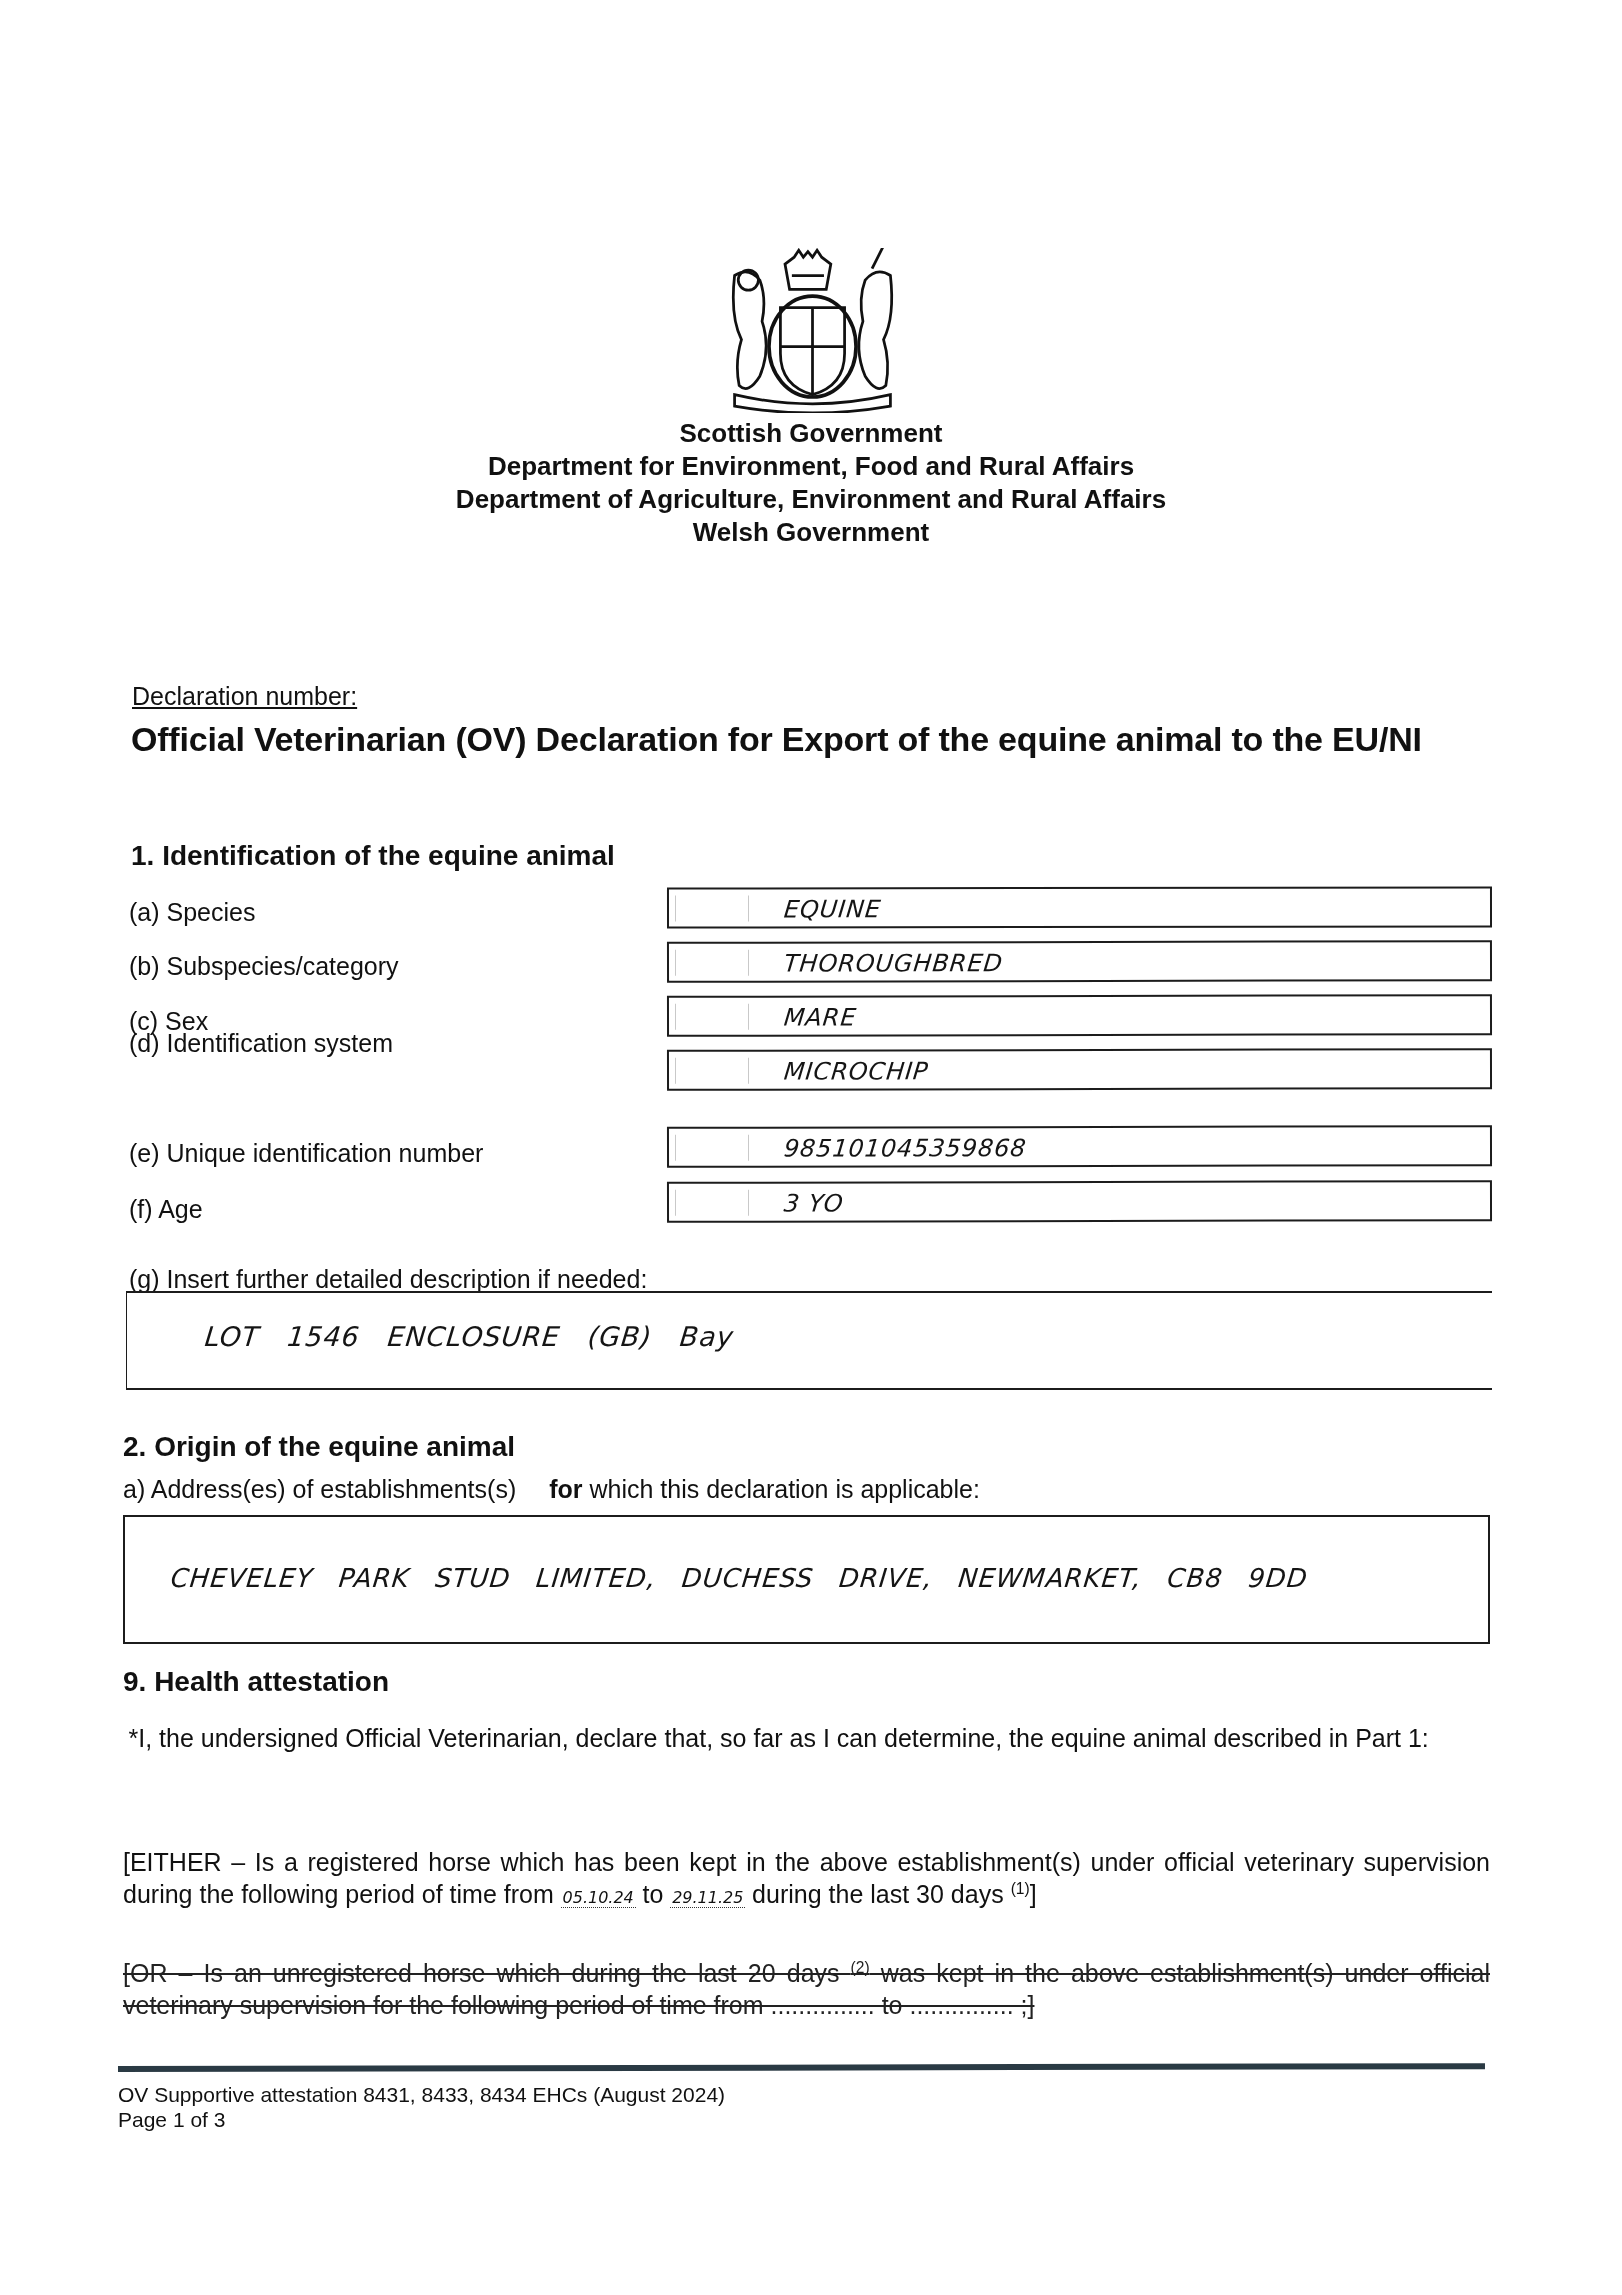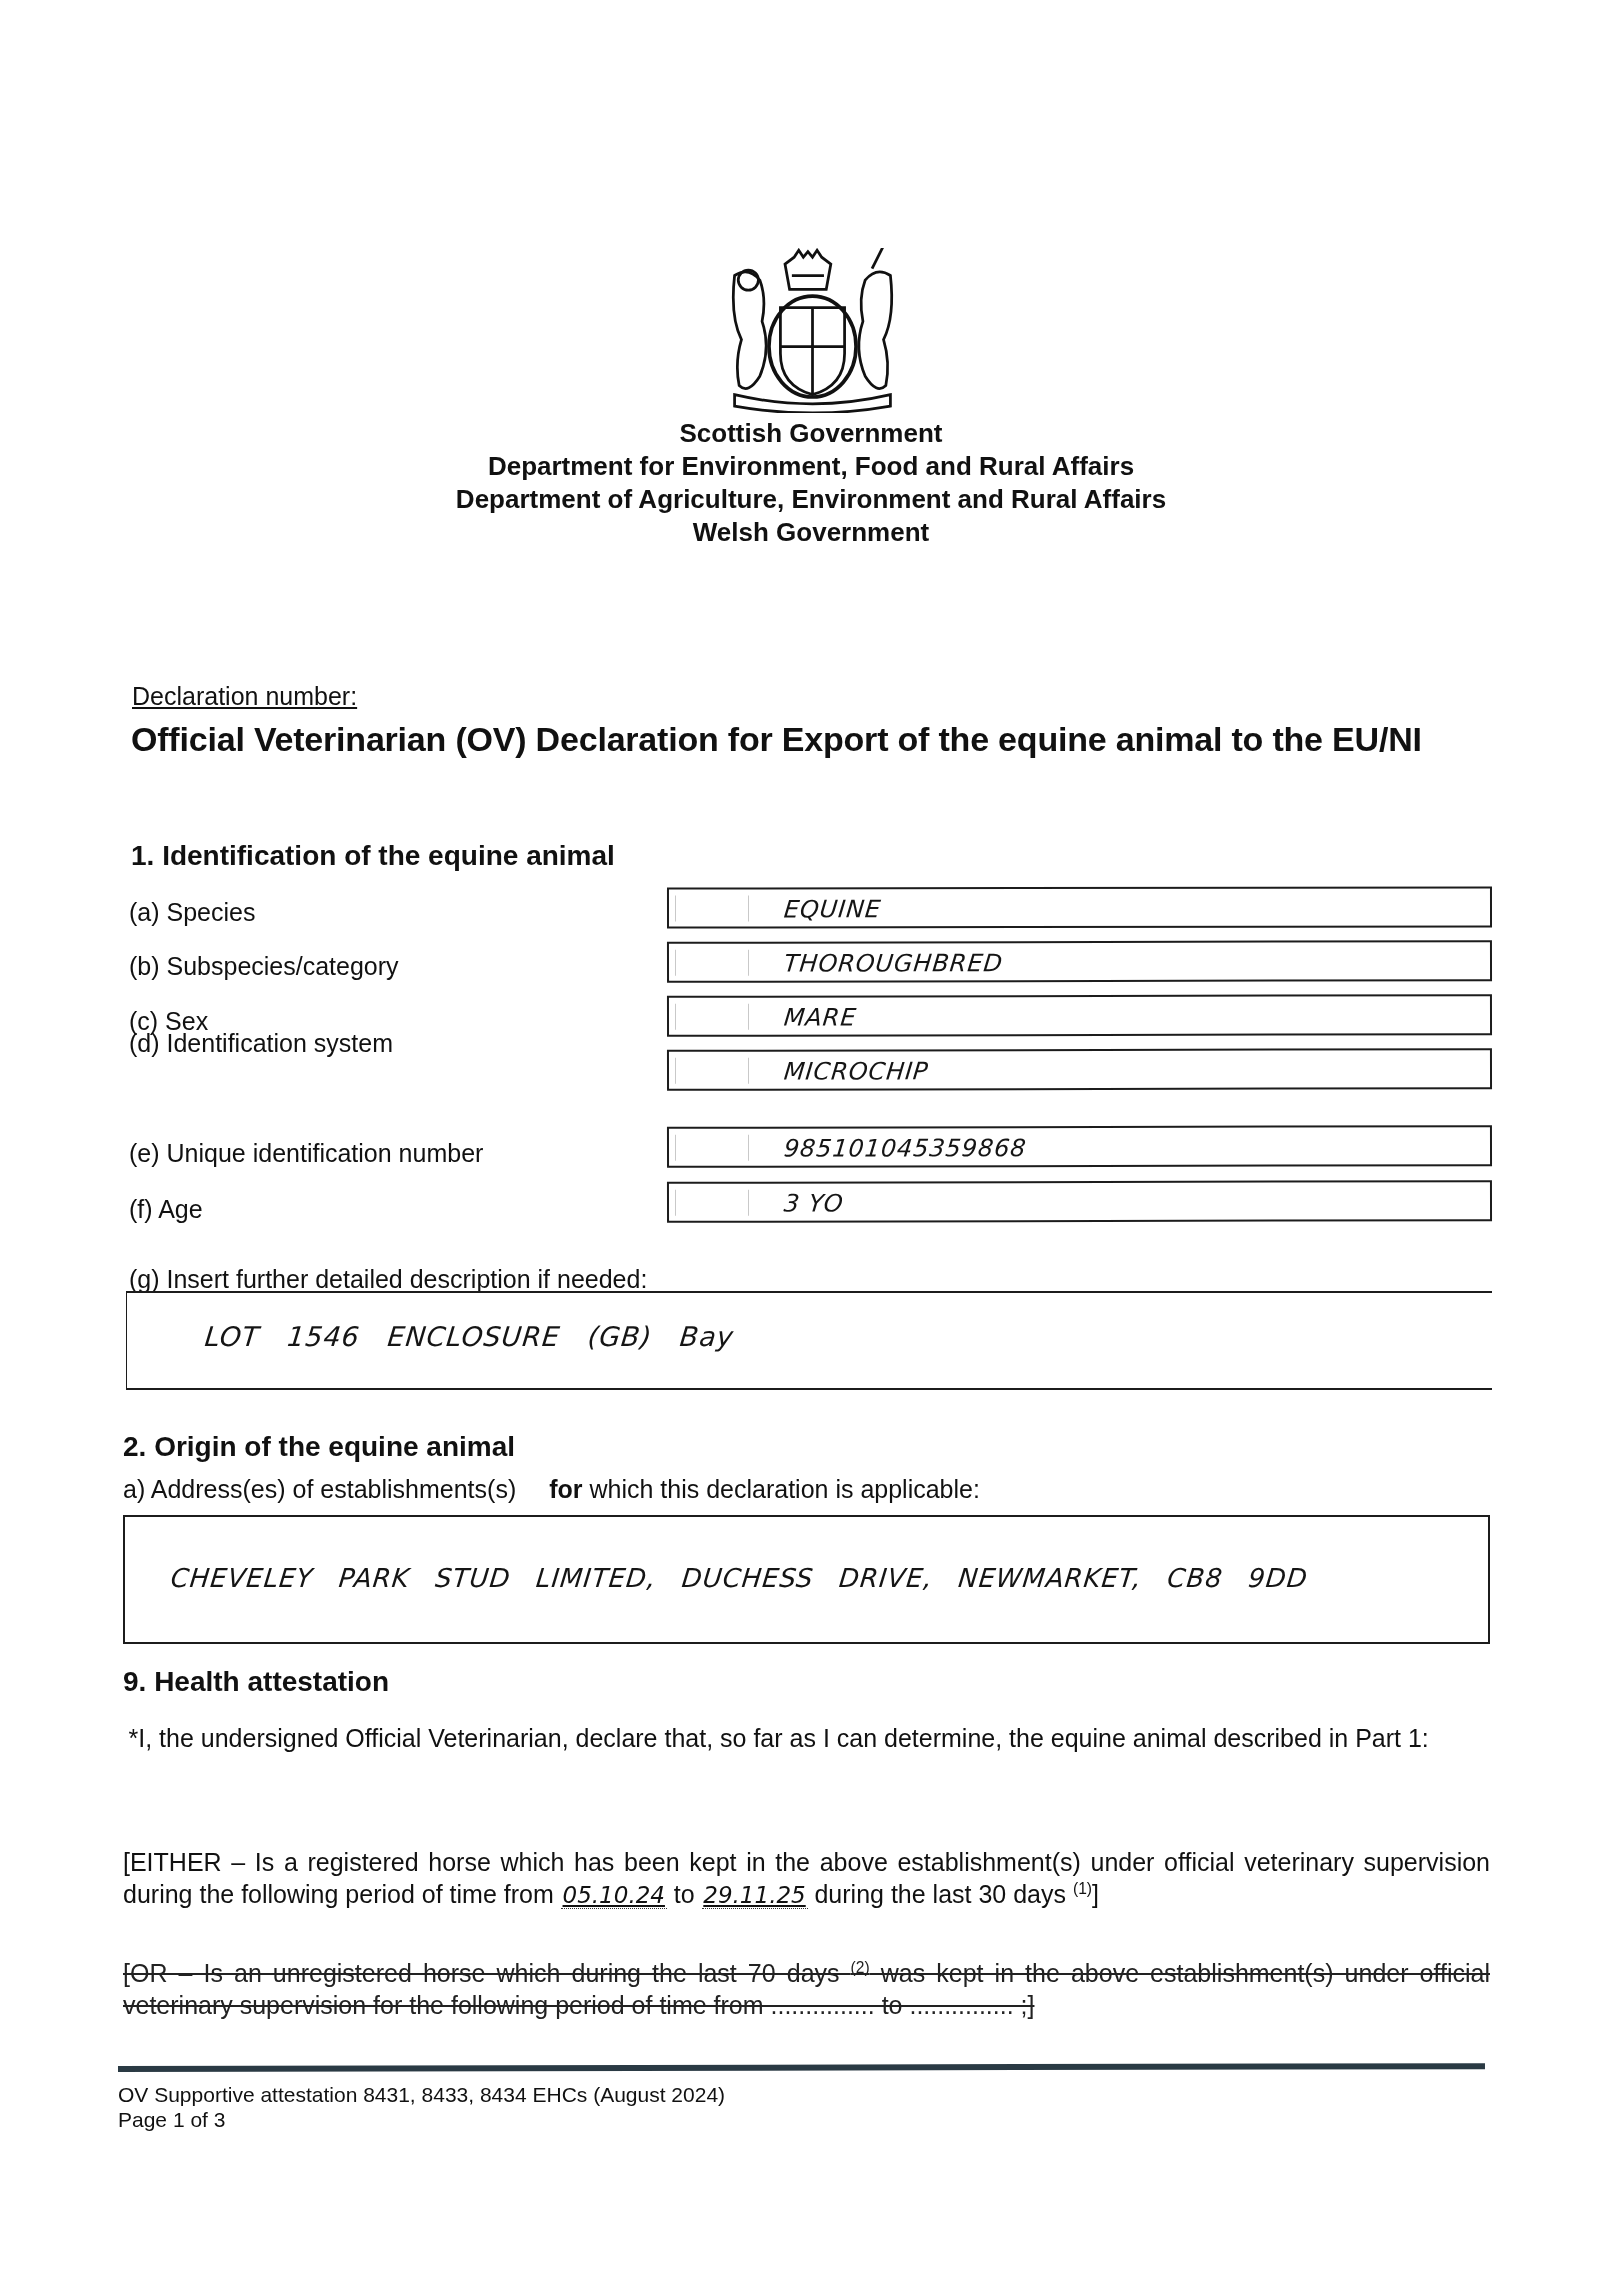--- a/index.html
+++ b/index.html
@@ -64,22 +64,22 @@
     left: 123px; top: 1515px; width: 1367px; height: 129px;
     border: 2.3px solid #1c1c1c; box-sizing: border-box;
   }
   .addr-box .hand { position: absolute; left: 46px; top: 46px; font-size: 26px; word-spacing: 16.5px; transform: skewX(-6deg); }
 
   .para { left: 123px; width: 1367px; font-size: 25px; line-height: 32px; text-align: justify; }
   .p-intro { top: 1722px; padding-left: 5.5px; box-sizing: border-box; }
   .p-either { top: 1846px; }
   .p-or { top: 1957px; text-decoration: line-through; text-decoration-thickness: 1.8px; color: #222; }
   .p-either .date-fill {
-    font-family: "DejaVu Sans", sans-serif; font-style: italic; font-size: 23px;
-    border-bottom: 1.8px dotted #333; padding: 0 1.8px; text-decoration: underline;
+    font-family: "DejaVu Sans", sans-serif; font-style: italic; font-size: 16px;
+    border-bottom: 1.8px dotted #333; padding: 0 1.8px;
   }
   sup { font-size: 15.6px; line-height: 0; }
 
   .footer-rule {
     left: 118px; top: 2066px; width: 1367px; height: 5.5px; background: #2a3a44;
     transform: rotate(-0.12deg); transform-origin: left center;
   }
   .footer-text { left: 118px; top: 2082px; font-size: 21px; line-height: 25px; white-space: nowrap; }
 </style>
 </head>
@@ -172,20 +172,20 @@
 <div class="abs addr-box">
   <span class="hand">CHEVELEY PARK STUD LIMITED, DUCHESS DRIVE, NEWMARKET, CB8 9DD</span>
 </div>
 
 <div class="abs section-heading h3">9. Health attestation</div>
 
 <div class="abs para p-intro">*I, the undersigned Official Veterinarian, declare that, so far as I can determine, the equine animal described in Part 1:</div>
 
 <div class="abs para p-either"><span>[EITHER – Is a registered horse which has been kept in the above establishment(s) under official veterinary supervision during the following period of time from </span><span class="date-fill">05.10.24</span><span> to </span><span class="date-fill">29.11.25</span><span> during the last 30 days </span><sup>(1)</sup><span>]</span></div>
 
-<div class="abs para p-or"><span>[OR – Is an unregistered horse which during the last 70 days </span><sup>(2)</sup><span> was kept in the above establishment(s) under official veterinary supervision for the following period of time from ............... to ............... ;]</span></div>
+<div class="abs para p-or"><span>[OR – Is an unregistered horse which during the last 20 days </span><sup>(2)</sup><span> was kept in the above establishment(s) under official veterinary supervision for the following period of time from ............... to ............... ;]</span></div>
 
 <div class="abs footer-rule"></div>
 <div class="abs footer-text">
   <div>OV Supportive attestation 8431, 8433, 8434 EHCs (August 2024)</div>
   <div>Page 1 of 3</div>
 </div>
 
 
 </body></html>

